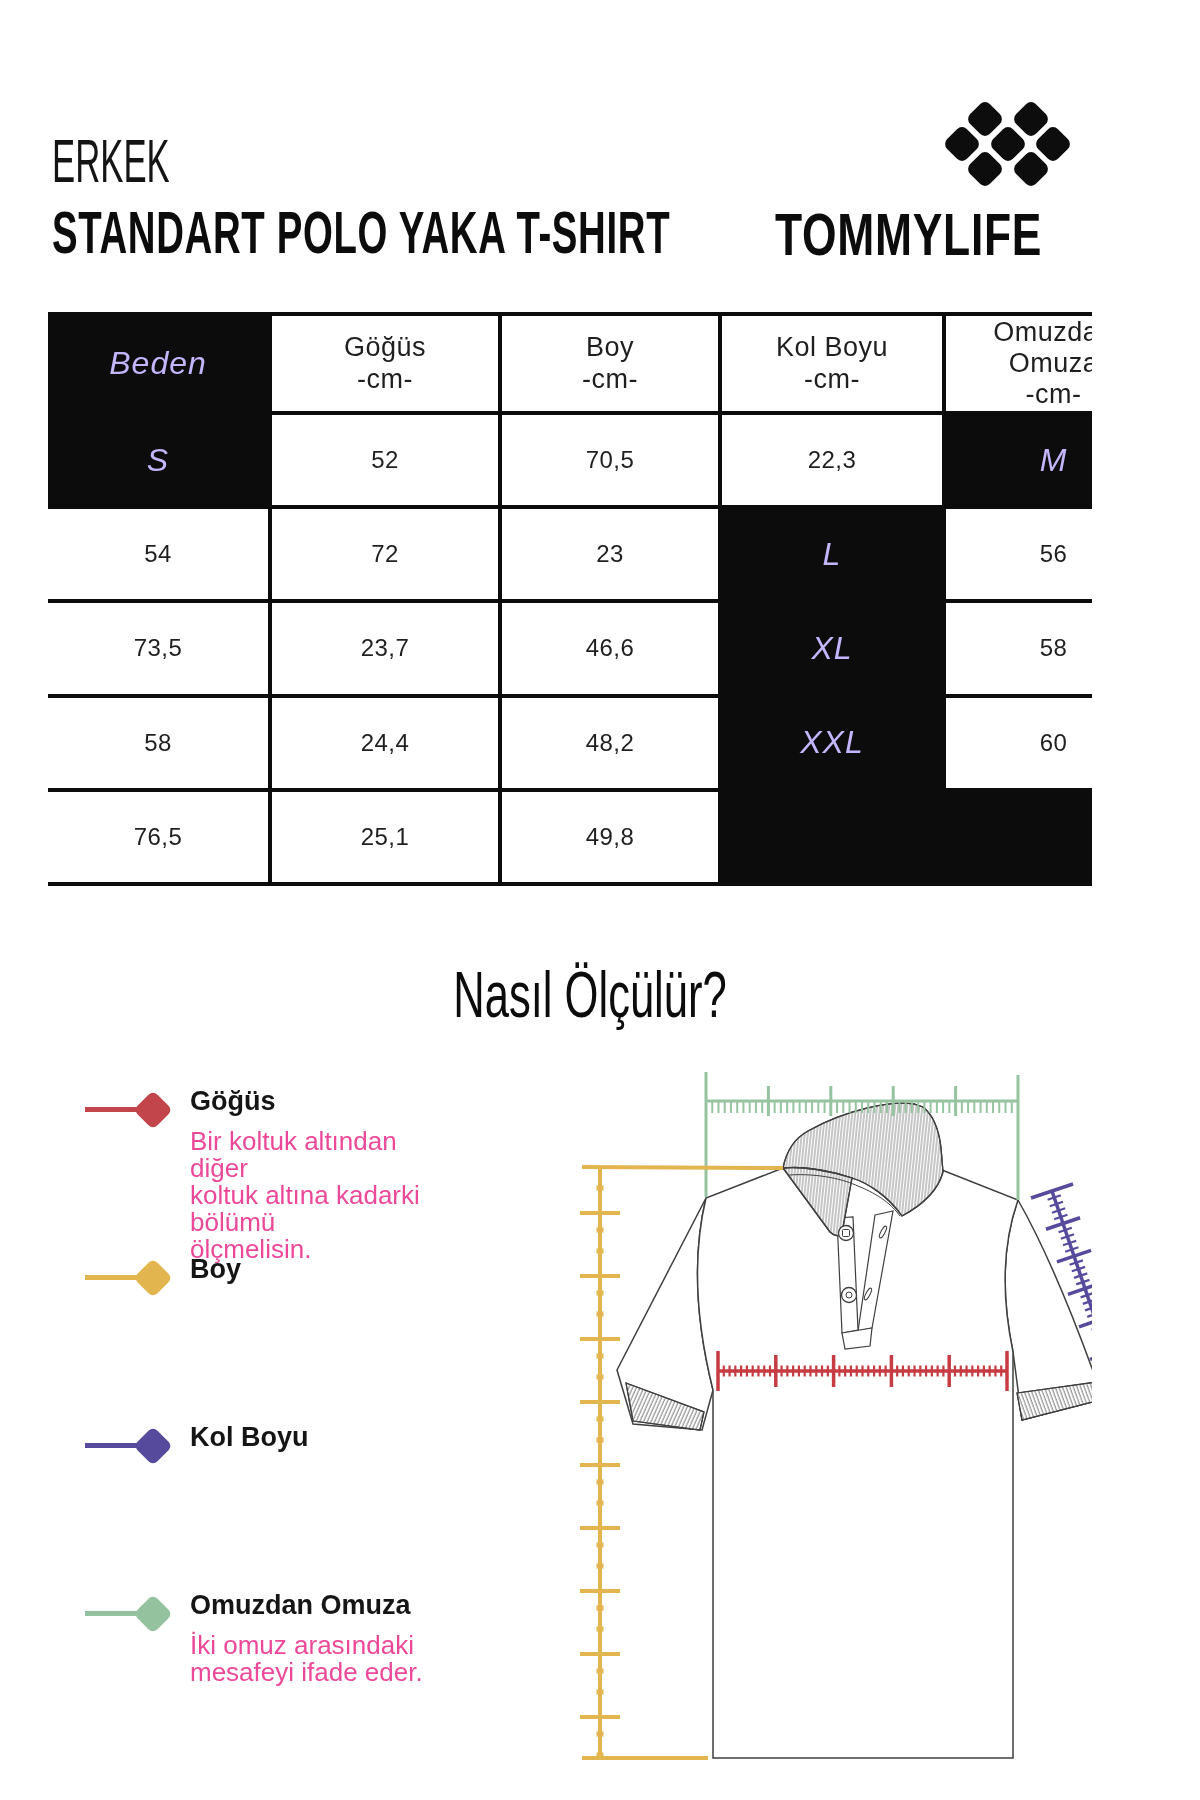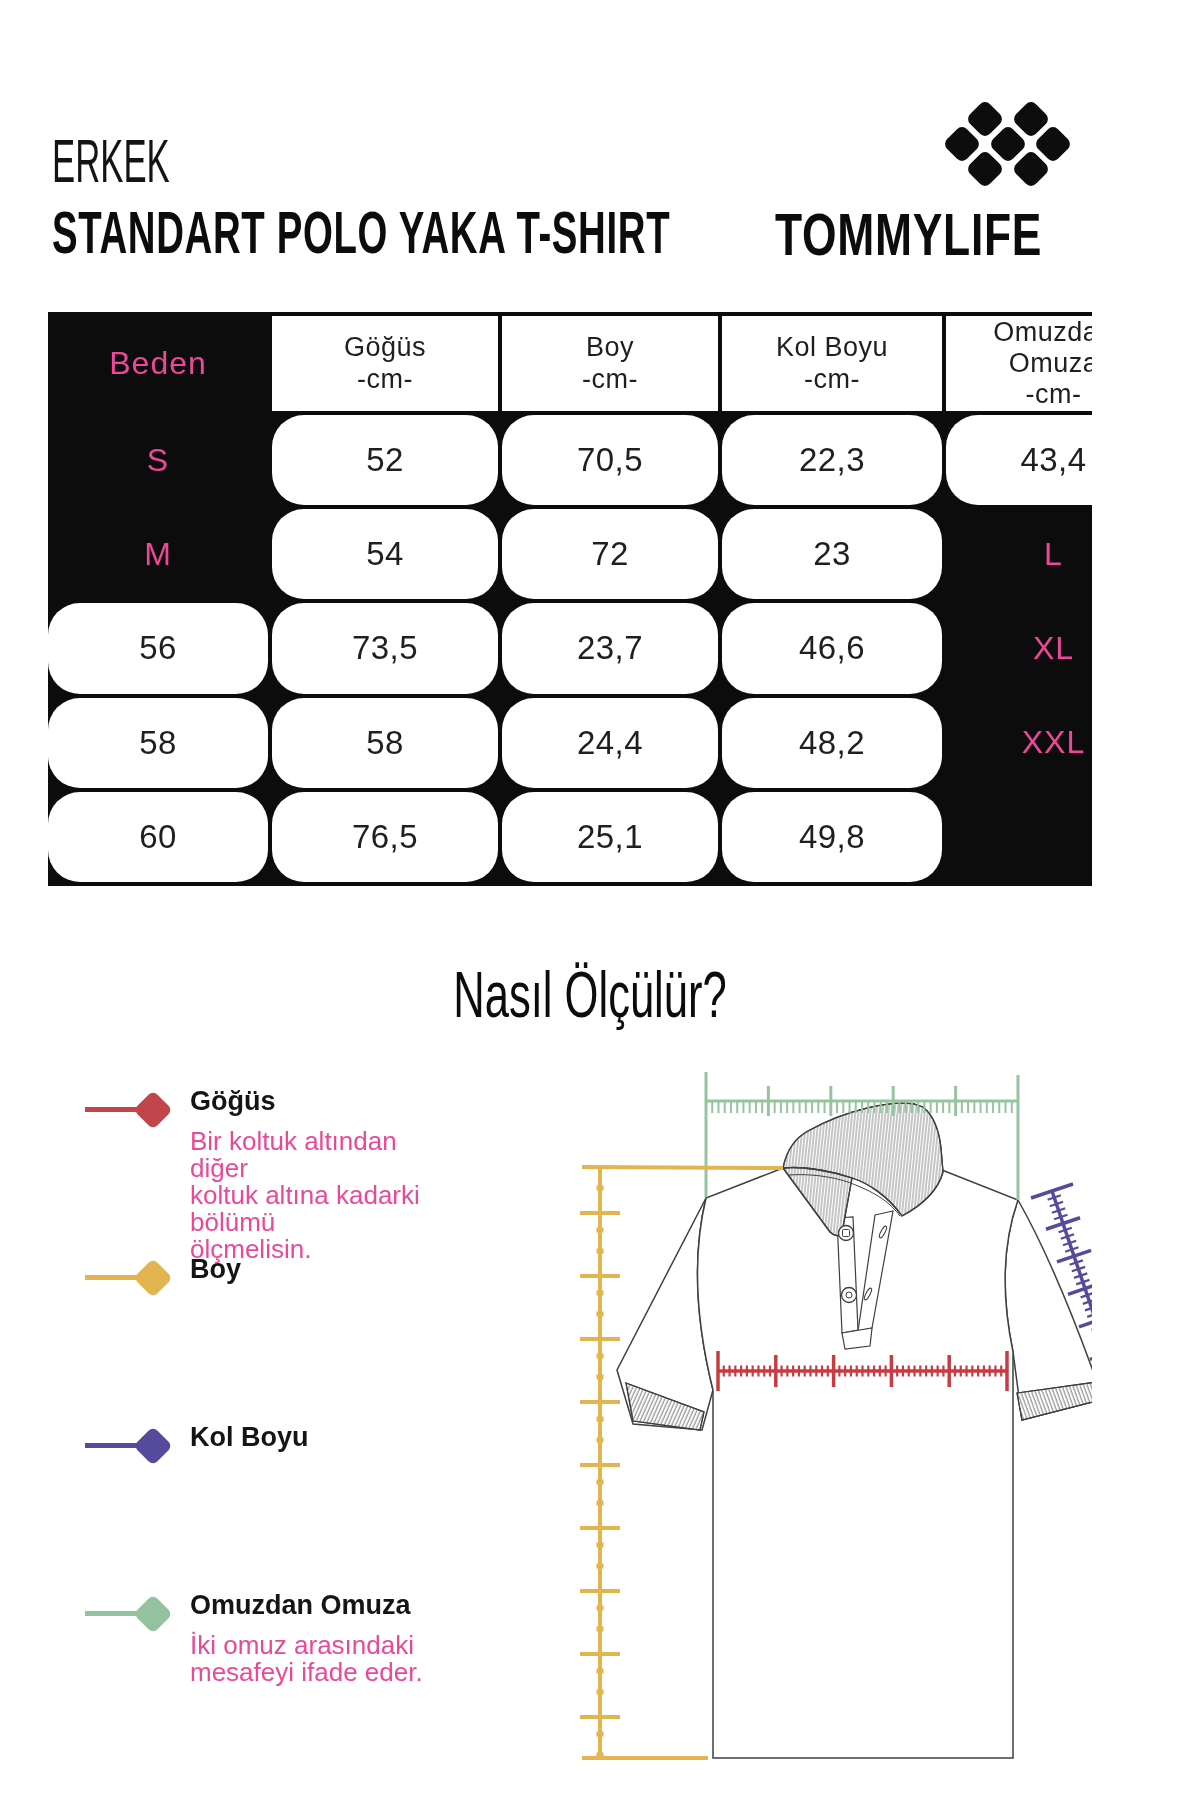--- a/index.html
+++ b/index.html
@@ -21,25 +21,25 @@
   .logo-diamond { position:absolute; width:28px; height:28px; background:#0d0d0d;
                   border-radius:7px; transform:rotate(45deg); }
 
   
   .size-table { position:absolute; left:48px; top:312px; width:1101px; height:574px;
                 display:grid; grid-template-columns:220px 226px 216px 220px 215px;
                 grid-template-rows:95px repeat(5, 1fr); gap:4px; background:#0c0c0c;
                 padding:4px 4px 4px 0; }
   .cell { background:#fff; display:flex; align-items:center; justify-content:center;
           text-align:center; white-space:pre-line; color:#1f1f1f; }
-  .cell.dark { background:#0c0c0c; color:#ec4899; }
+  .cell.dark { background:#0c0c0c; color:#c4b5fd;font-style:italic; }
   .cell.th { font-size:27px; line-height:1.16; letter-spacing:0.5px; }
   .cell.corner { font-size:32px; letter-spacing:1px; }
   .cell.size { font-size:32px; letter-spacing:1px; }
-  .cell.val { font-size:33px; letter-spacing:0.5px;border-radius:32px; }
+  .cell.val { font-size:24px; letter-spacing:0.5px; }
 
   
   .measure-title { position:absolute; left:590px; top:958px; font-size:65px; font-weight:500;
                    color:#0c0c0c; line-height:1.15; white-space:nowrap;
                    transform:translateX(-50%) scaleX(0.67); }
   .legend-item { position:absolute; left:85px; width:345px; }
   .legend-line { position:absolute; left:0px; top:21px; width:54px; height:5px; }
   .legend-diamond { position:absolute; left:54px; top:10px; width:28px; height:28px;
                     border-radius:6px; transform:rotate(45deg); }
   .legend-label { margin-left:105px; font-size:27px; font-weight:700; color:#151515; }
@@ -80,21 +80,20 @@
     <div class="cell th">Kol Boyu
 -cm-</div>
     <div class="cell th">Omuzdan
 Omuza
 -cm-</div>
 
     <div class="cell dark size">S</div>
     <div class="cell val">52</div>
     <div class="cell val">70,5</div>
     <div class="cell val">22,3</div>
-    <div class="cell val">43,4</div>
 
     <div class="cell dark size">M</div>
     <div class="cell val">54</div>
     <div class="cell val">72</div>
     <div class="cell val">23</div>
 
     <div class="cell dark size">L</div>
     <div class="cell val">56</div>
     <div class="cell val">73,5</div>
     <div class="cell val">23,7</div>

